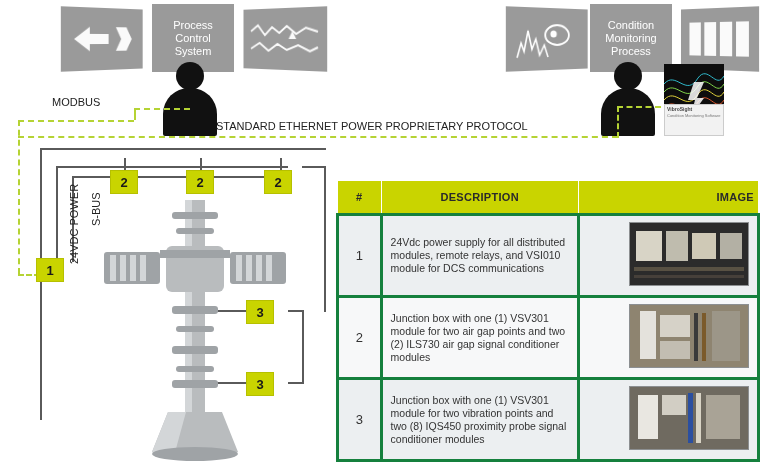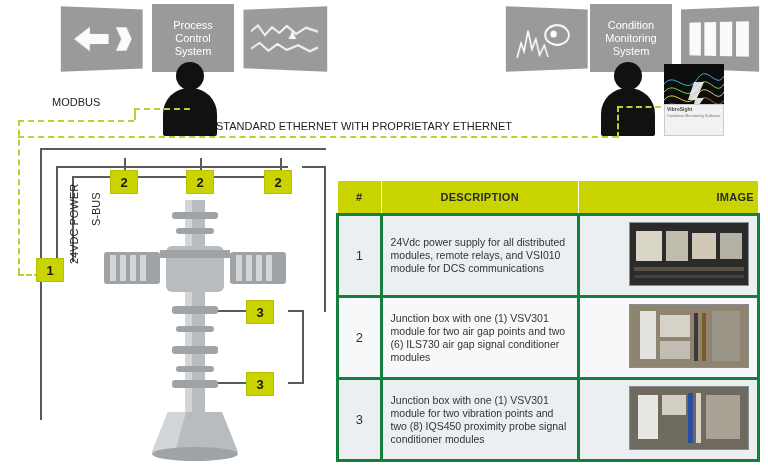--- a/index.html
+++ b/index.html
@@ -212,21 +212,21 @@
     <svg width="74" height="44" viewBox="0 0 74 44">
       <ellipse cx="46" cy="18" rx="13" ry="10" fill="none" stroke="#ffffff" stroke-width="2"></ellipse>
       <circle cx="42" cy="17" r="3.5" fill="#ffffff"></circle>
       <polyline points="4,40 8,26 11,34 15,14 19,32 23,22 27,38 32,28 36,40" fill="none" stroke="#ffffff" stroke-width="1.6"></polyline>
     </svg>
   </div>
 
   <div class="monitor" style="left:590px; top:4px; width:82px; height:68px;">
     <span class="monitor-label" style="white-space:pre-line;">Condition
 Monitoring
-System</span>
+Process</span>
   </div>
 
   <div class="monitor skew-right" style="left:676px; top:8px; width:84px; height:62px;">
     <svg width="70" height="42" viewBox="0 0 70 42">
       <rect x="3" y="4" width="13" height="34" fill="#ffffff" opacity=".95"></rect>
       <rect x="20" y="4" width="13" height="34" fill="#ffffff" opacity=".95"></rect>
       <rect x="37" y="4" width="13" height="34" fill="#ffffff" opacity=".95"></rect>
       <rect x="54" y="4" width="13" height="34" fill="#ffffff" opacity=".95"></rect>
     </svg>
   </div>
@@ -258,21 +258,21 @@
   <div class="dash dash-v" style="left:617px; top:106px; height:32px; width:0;"></div>
   <div class="dash dash-h" style="left:617px; top:106px; width:44px; height:0;"></div>
 
   <div class="dash dash-h" style="left:18px; top:120px; width:116px; height:0;"></div>
   <div class="dash dash-v" style="left:18px; top:120px; height:154px; width:0;"></div>
   <div class="dash dash-h" style="left:18px; top:274px; width:30px; height:0;"></div>
   <div class="dash dash-v" style="left:134px; top:108px; height:12px; width:0;"></div>
   <div class="dash dash-h" style="left:134px; top:108px; width:56px; height:0;"></div>
 
   <span class="label-text" style="left:52px; top:96px;">MODBUS</span>
-  <span class="label-text" style="left:216px; top:120px;">STANDARD ETHERNET WITH PROPRIETARY ETHERNET</span>
+  <span class="label-text" style="left:216px; top:120px;">STANDARD ETHERNET POWER PROPRIETARY PROTOCOL</span>
 
   <div class="solid" style="left:40px; top:148px; width:286px; height:2px;"></div>
   <div class="solid" style="left:40px; top:148px; width:2px; height:272px;"></div>
 
   <div class="solid" style="left:56px; top:166px; width:2px; height:92px;"></div>
   <div class="solid" style="left:56px; top:166px; width:232px; height:2px;"></div>
   <div class="solid" style="left:72px; top:176px; width:2px; height:86px;"></div>
   <div class="solid" style="left:72px; top:176px; width:216px; height:2px;"></div>
 
   <div class="solid" style="left:124px; top:158px; width:2px; height:14px;"></div>
@@ -363,21 +363,21 @@
             <span class="pane" style="left:36px; top:8px; width:22px; height:30px; background:#bfbcae;"></span>
             <span class="pane" style="left:62px; top:10px; width:24px; height:26px; background:#cfc9b6;"></span>
             <span class="pane" style="left:90px; top:10px; width:22px; height:26px; background:#b3b0a4;"></span>
             <span class="wire" style="left:4px; top:44px; width:110px; height:4px; background:#585143;"></span>
             <span class="wire" style="left:4px; top:52px; width:110px; height:3px; background:#46403a;"></span>
           </span>
         </td>
       </tr>
       <tr class="r-even">
         <td class="col-num">2</td>
-        <td class="col-desc">Junction box with one (1) VSV301 module for two air gap points and two (6) ILS730 air gap signal conditioner modules</td>
+        <td class="col-desc">Junction box with one (1) VSV301 module for two air gap points and two (2) ILS730 air gap signal conditioner modules</td>
         <td class="col-img">
           <span class="photo p2">
             <span class="pane" style="left:10px; top:6px; width:16px; height:48px; background:#e4e2dc;"></span>
             <span class="pane" style="left:30px; top:10px; width:30px; height:22px; background:#d6d2c8;"></span>
             <span class="pane" style="left:30px; top:36px; width:30px; height:18px; background:#c2bdb2;"></span>
             <span class="wire" style="left:64px; top:8px; width:4px; height:48px; background:#3a3a3a;"></span>
             <span class="wire" style="left:72px; top:8px; width:4px; height:48px; background:#7b5a2a;"></span>
             <span class="pane" style="left:82px; top:6px; width:28px; height:50px; background:#9c9display;"></span>
             <span class="pane" style="left:82px; top:6px; width:28px; height:50px; background:#9c9688;"></span>
           </span>

